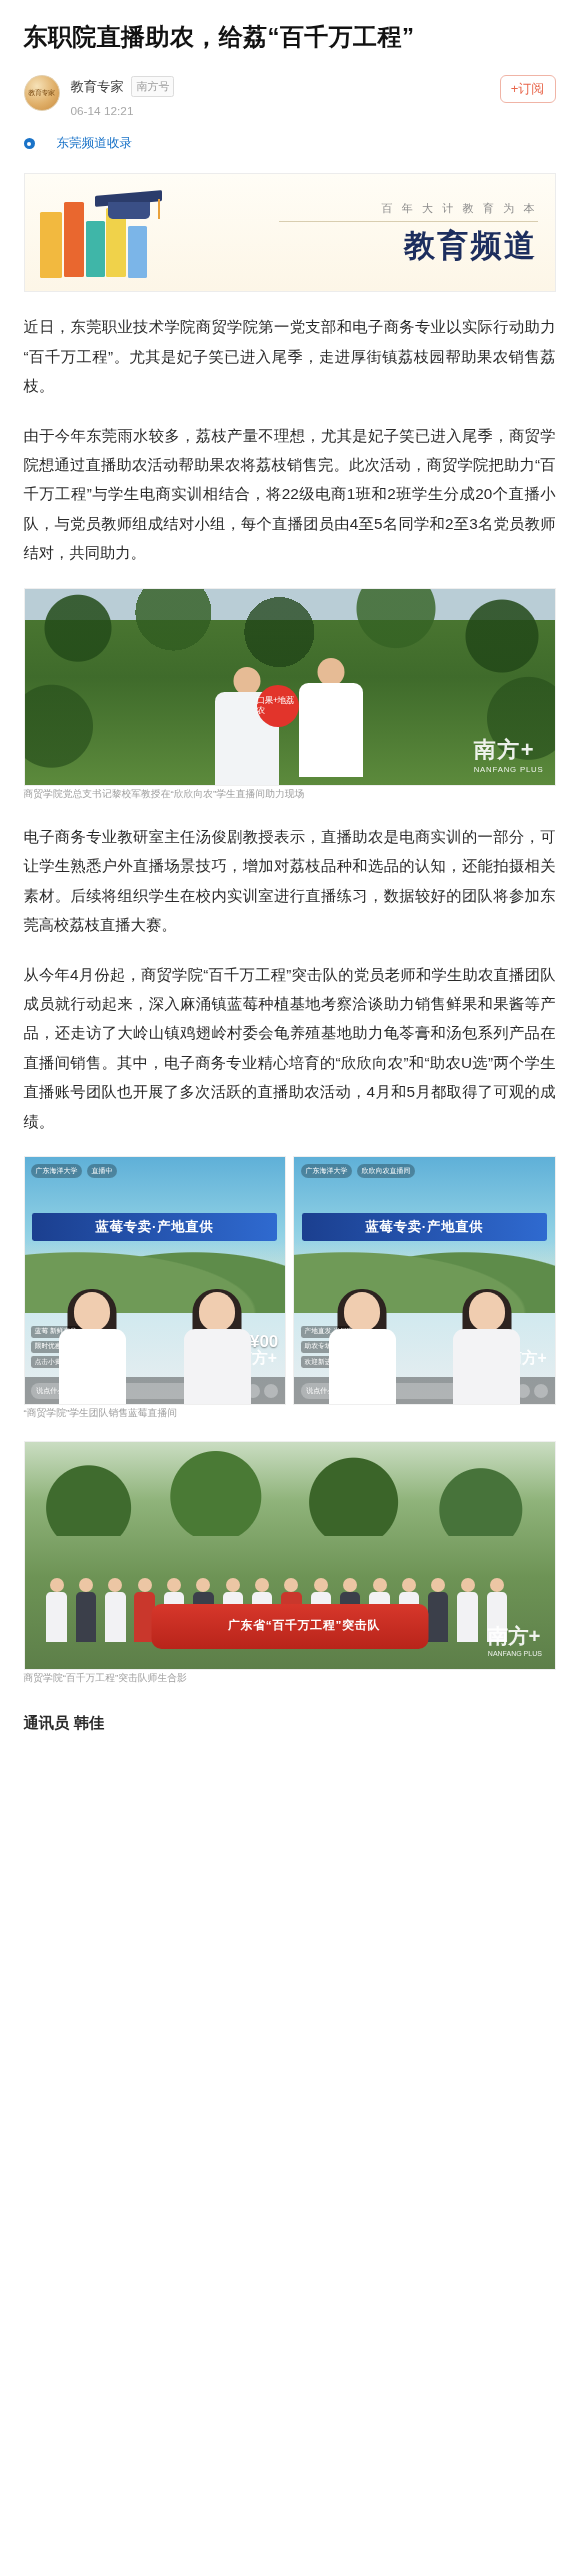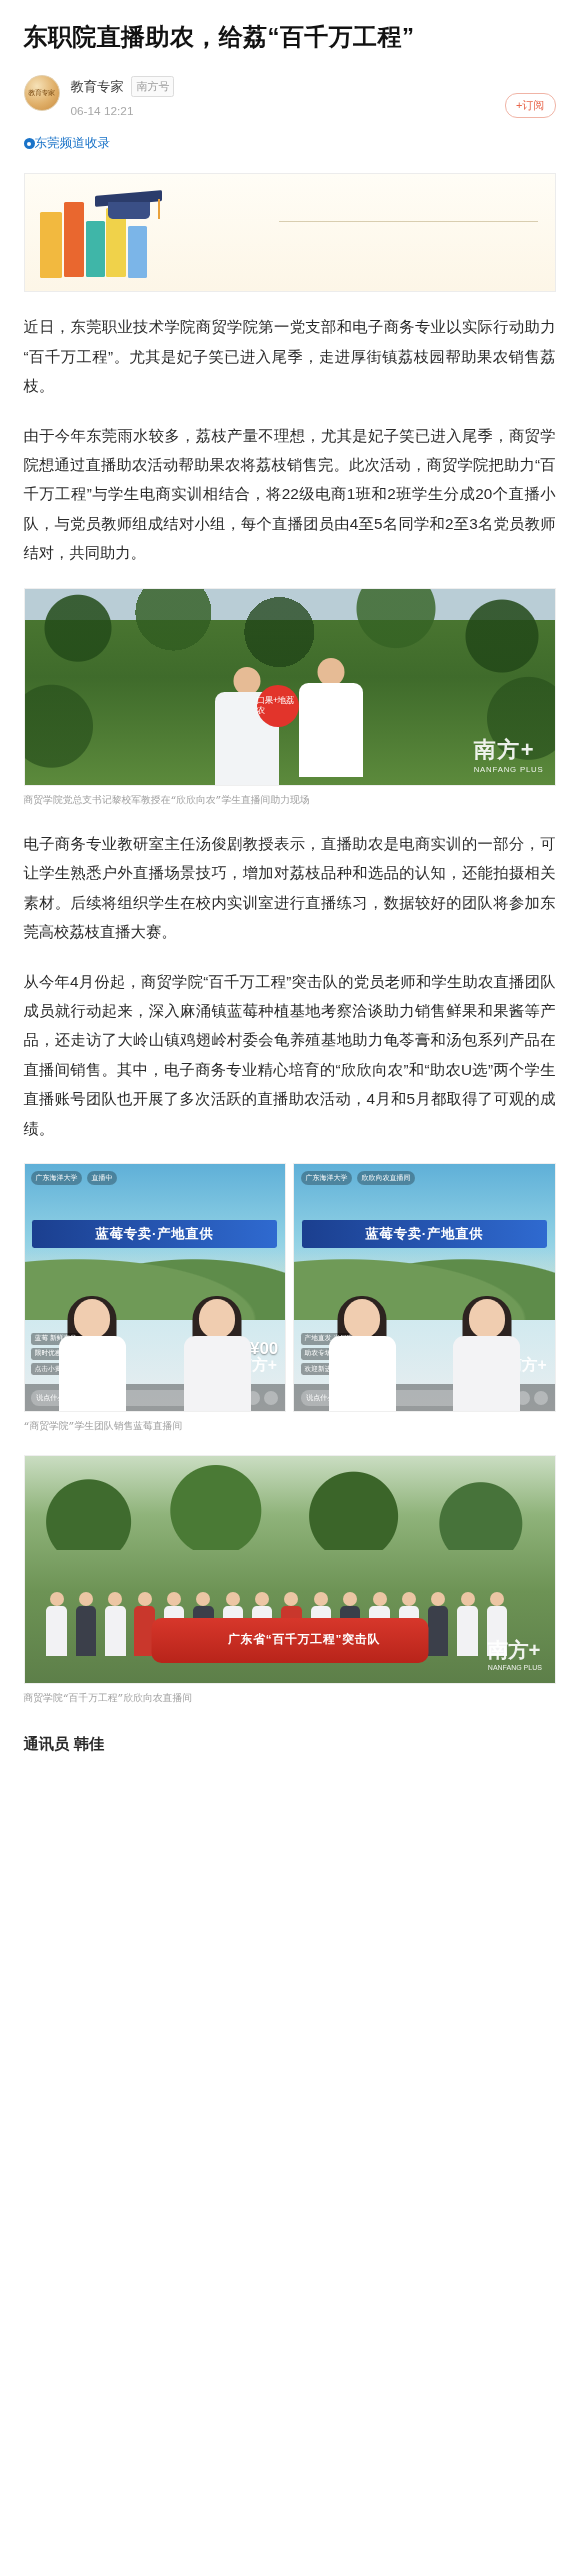--- a/index.html
+++ b/index.html
@@ -65,34 +65,34 @@
     background: #fafafa;
     white-space: nowrap;
   }
   .timestamp {
     font-size: 11.8px;
     color: #a8a8a8;
     margin-top: 7.8px;
   }
   .subscribe-btn {
     flex: 0 0 auto;
-    margin-top: 18px;
-    font-size: 11px;
+    margin-top: 0;
+    font-size: 13px;
     color: #e8664b;
     border: 0.8px solid #f0b4a6;
-    border-radius: 12px;
+    border-radius: 6px;
     padding: 3.9px 10.2px;
     background: #fff;
     cursor: pointer;
     white-space: nowrap;
   }
   .channel-row {
     display: flex;
     align-items: center;
-    gap: 0;
+    gap: 22px;
     margin-bottom: 20.4px;
   }
   .channel-dot {
     width: 11px; height: 11px;
     border-radius: 50%;
     background: #1a73c8;
     position: relative;
     flex: 0 0 auto;
   }
   .channel-dot::after {
@@ -200,23 +200,21 @@
   }
   .photo {
     width: 100%;
     border: 0.8px solid #efefef;
     position: relative;
     overflow: hidden;
   }
   figcaption {
     font-size: 9.8px;
     color: #a0a0a0;
-    margin-top: 7px;
     line-height: 1.6;
-    font-family: Liberation Mono, monospace;
   }
 
   
   .p1 { height: 198px; background: linear-gradient(180deg,#4e7a33 0%, #3f6b2b 45%, #5c8a3c 100%); }
   .p1 .sky { position:absolute; left:0; top:0; width:100%; height:31px; background:#b9cdd6; }
   .p1 .leaves {
     position: absolute; inset: 0;
     background:
       radial-gradient(circle at 10% 20%, rgba(35,75,25,.85) 0 33px, transparent 34px),
       radial-gradient(circle at 28% 12%, rgba(48,92,32,.8) 0 38px, transparent 38px),
@@ -369,20 +367,24 @@
       <div class="bk bk3"></div>
       <div class="bk bk4"></div>
       <div class="bk bk5"></div>
       <div class="cap">
         <div class="cap-top"></div>
         <div class="cap-base"></div>
         <div class="cap-tassel"></div>
       </div>
     </div>
     <div class="banner-rule"></div>
+    <div class="banner-right">
+      <div class="banner-sub">百 年 大 计  教 育 为 本</div>
+      <div class="banner-title">教育频道</div>
+    </div>
   </div>
 
   <p class="body">近日，东莞职业技术学院商贸学院第一党支部和电子商务专业以实际行动助力“百千万工程”。尤其是妃子笑已进入尾季，走进厚街镇荔枝园帮助果农销售荔枝。</p>
   <p class="body">由于今年东莞雨水较多，荔枝产量不理想，尤其是妃子笑已进入尾季，商贸学院想通过直播助农活动帮助果农将荔枝销售完。此次活动，商贸学院把助力“百千万工程”与学生电商实训相结合，将22级电商1班和2班学生分成20个直播小队，与党员教师组成结对小组，每个直播团员由4至5名同学和2至3名党员教师结对，共同助力。</p>
 
   <figure>
     <div class="photo p1">
       <div class="sky"></div>
       <div class="leaves"></div>
       <div class="man1">
@@ -551,21 +553,21 @@
             <div class="hd"></div>
             <div class="bd"></div>
           </div>
       </div>
       <div class="flag">广东省“百千万工程”突击队</div>
       <div class="wm">
         <span>南方+</span>
         <small>NANFANG PLUS</small>
       </div>
     </div>
-    <figcaption>商贸学院“百千万工程”欣欣向农直播间</figcaption>
+    <figcaption>商贸学院“百千万工程”突击队师生合影</figcaption>
   </figure>
 
   <div class="credits">
     <div>通讯员 韩佳</div>
   </div>
 
 </div>
 
 
 </body></html>

